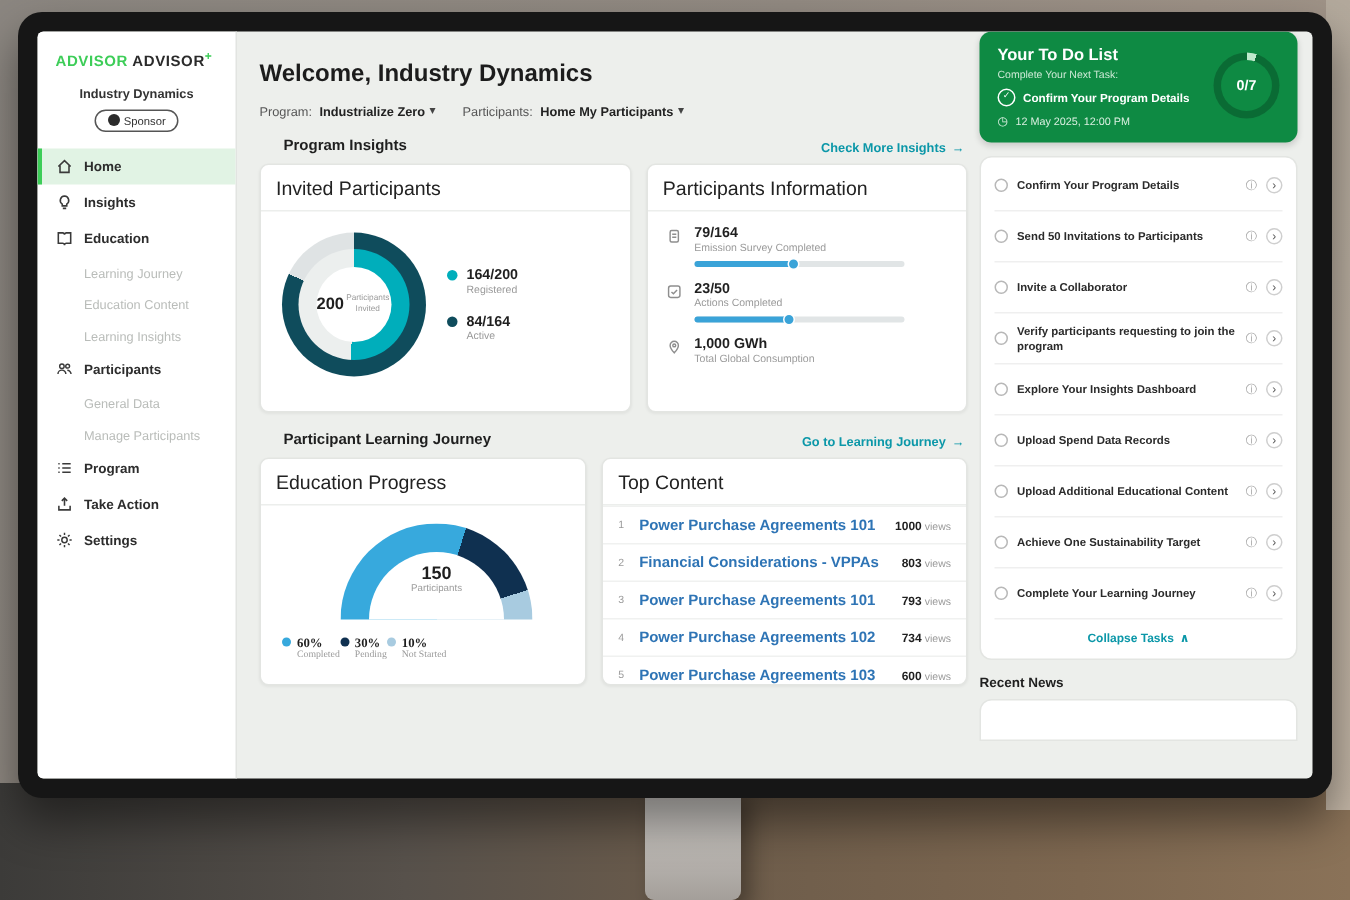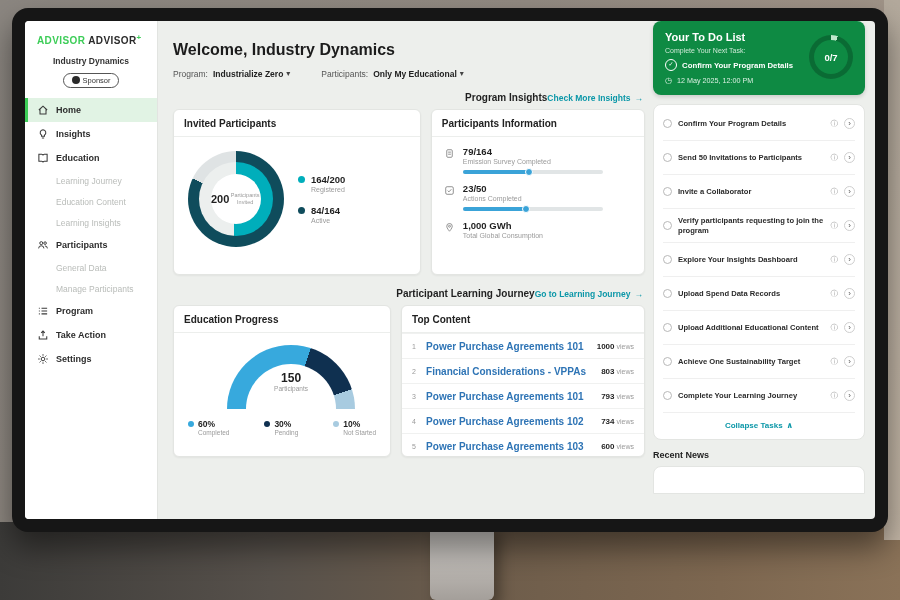--- a/index.html
+++ b/index.html
@@ -35,30 +35,30 @@
   .nav-item{display:flex;align-items:center;gap:7px;height:24px;padding:0 8px 0 12px;
     font-size:9px;font-weight:bold;color:#2d2d2d;cursor:pointer;}
   .nav-item.active{background:#e1f3e4;border-left:3px solid #3dcd58;padding-left:9px;}
   .nav-sub{height:21px;padding-left:31px;display:flex;align-items:center;font-size:8.5px;color:#b9bcb9;cursor:pointer;}
   .nic{width:12px;height:12px;color:#3a3a3a;flex:0 0 12px;}
   .nic svg{width:12px;height:12px;display:block;}
 
   
   .main{position:absolute;left:146px;top:0;width:474px;height:100%;}
   .page-title{margin:20px 0 0 2px;font-size:16px;font-weight:bold;color:#1c1c1c;}
-  .filters{display:flex;align-items:center;gap:31px;margin:10px 0 0 2px;font-size:8.5px;color:#555;}
+  .filters{display:flex;align-items:center;gap:18px;margin:10px 0 0 2px;font-size:8.5px;color:#555;}
   .filter{display:flex;align-items:center;gap:5px;}
   .filter .fval{font-weight:bold;color:#222;cursor:pointer;display:flex;align-items:flex-start;gap:3px;}
   .chev{font-size:8px;color:#444;}
-  .sec-row{display:flex;align-items:center;justify-content:flex-end;margin:13px 2px 6px 18px;}
+  .sec-row{display:flex;align-items:center;justify-content:space-between;margin:13px 2px 6px 18px;}
   .sec-title{font-size:10px;font-weight:bold;color:#1f1f1f;}
   .sec-link{font-size:8.5px;font-weight:bold;color:#0b97a8;cursor:pointer;display:flex;gap:4px;align-items:center;}
   .cards-row{display:flex;gap:10px;margin-left:2px;}
   .card{background:#fff;border:1px solid #e3e5e2;border-radius:6px;box-shadow:0 1px 2px rgba(0,0,0,.05);}
-  .card-h{font-size:10px;font-weight:bold;color:#222;padding:8px 10px 7px 10px;border-bottom:1px solid #eceeec;}
+  .card-h{font-size:13px;font-weight:normal;color:#222;padding:8px 10px 7px 10px;border-bottom:1px solid #eceeec;}
 
   .card-invited{width:248px;height:164px;}
   .invited-body{display:flex;align-items:center;gap:14px;padding:14px 8px 0 14px;}
   .donut{width:96px;height:96px;border-radius:50%;position:relative;
     background:conic-gradient(#0f4c5c 0 82%, #dfe3e4 82% 100%);}
   .donut .ring2{position:absolute;inset:11px;border-radius:50%;
     background:conic-gradient(#00aebb 0 51%, #ecefee 51% 100%);}
   .donut .hole{position:absolute;inset:23px;border-radius:50%;background:#fff;
     display:flex;align-items:center;justify-content:center;}
   .donut .hole .v{font-size:11px;font-weight:bold;color:#1f1f1f;}
@@ -82,21 +82,21 @@
 
   .card-edu{width:218px;height:150px;}
   .gauge-wrap{display:flex;justify-content:center;padding-top:12px;padding-left:18px;}
   .gauge{width:128px;height:64px;overflow:hidden;position:relative;}
   .gauge .arc{width:128px;height:128px;border-radius:50%;
     background:conic-gradient(from 270deg,#37a9dd 0 108deg,#0f3050 108deg 162deg,#a8cbe0 162deg 180deg,transparent 180deg 360deg);}
   .gauge .hole{position:absolute;left:19px;top:19px;width:90px;height:90px;border-radius:50%;background:#fff;}
   .gauge .gtxt{position:absolute;left:0;top:26px;width:128px;text-align:center;}
   .gauge .gv{font-size:12px;font-weight:bold;color:#1f1f1f;}
   .gauge .gl{font-size:6.5px;color:#9a9a9a;}
-  .edu-legend{display:flex;justify-content:space-between;padding:10px 14px 0 14px;}
+  .edu-legend{display:flex;justify-content:flex-start;padding:10px 14px 0 14px;font-family:Liberation Serif, serif;}
   .eleg{display:flex;gap:4px;}
   .eleg .leg-dot{width:6px;height:6px;flex-basis:6px;}
   .eleg .ev{font-size:8.5px;font-weight:bold;color:#1f1f1f;}
   .eleg .el{font-size:6.5px;color:#9a9a9a;}
 
   .card-lessons{width:244px;height:150px;}
   .lesson{display:flex;align-items:center;gap:7px;padding:0 10px;height:24px;border-top:1px solid #f0f1f0;}
   .lesson:first-child{border-top:none;}
   .l-rank{font-size:7px;color:#9a9a9a;width:7px;}
   .l-title{flex:1;font-size:10px;font-weight:bold;color:#2e74b5;cursor:pointer;white-space:nowrap;overflow:hidden;}
@@ -243,21 +243,21 @@
         <div class="filter">
           <span>Program:</span>
           <span class="fval">
             <span>Industrialize Zero</span>
             <span class="chev">▾</span>
           </span>
         </div>
         <div class="filter">
           <span>Participants:</span>
           <span class="fval">
-            <span>Only My Educational</span>
+            <span>Home My Participants</span>
             <span class="chev">▾</span>
           </span>
         </div>
       </div>
 
       <div class="sec-row">
         <span class="sec-title">Program Insights</span>
         <span class="sec-link">
           <span>Check More Insights</span>
           <span>→</span>

